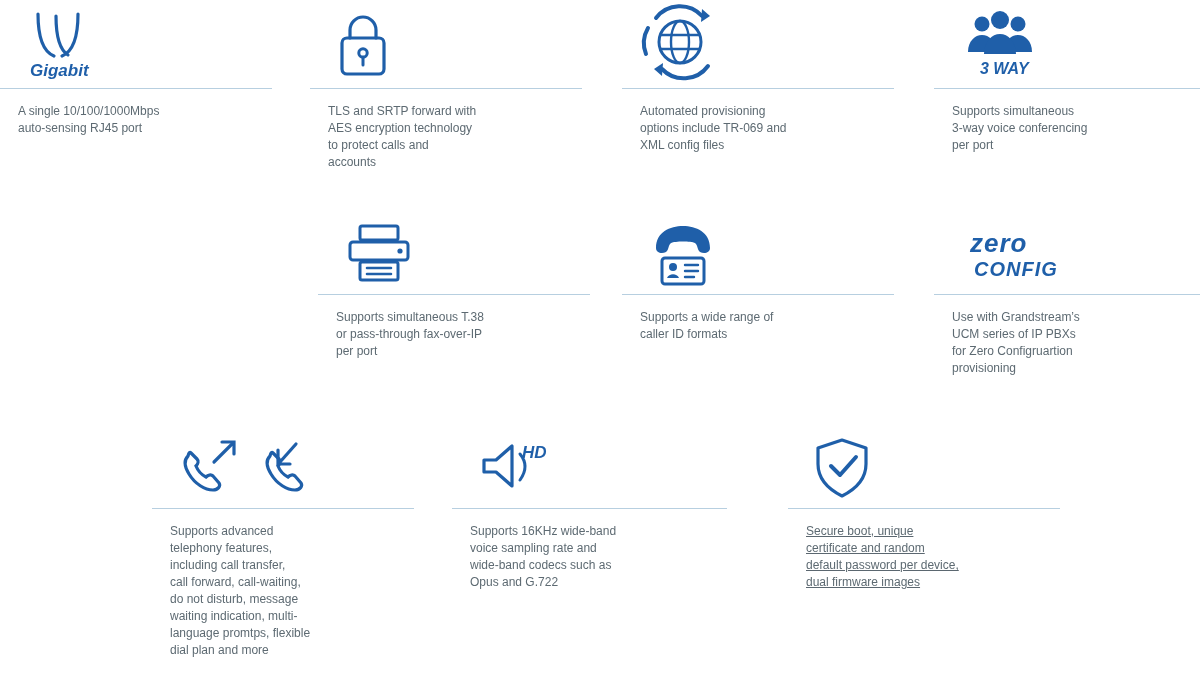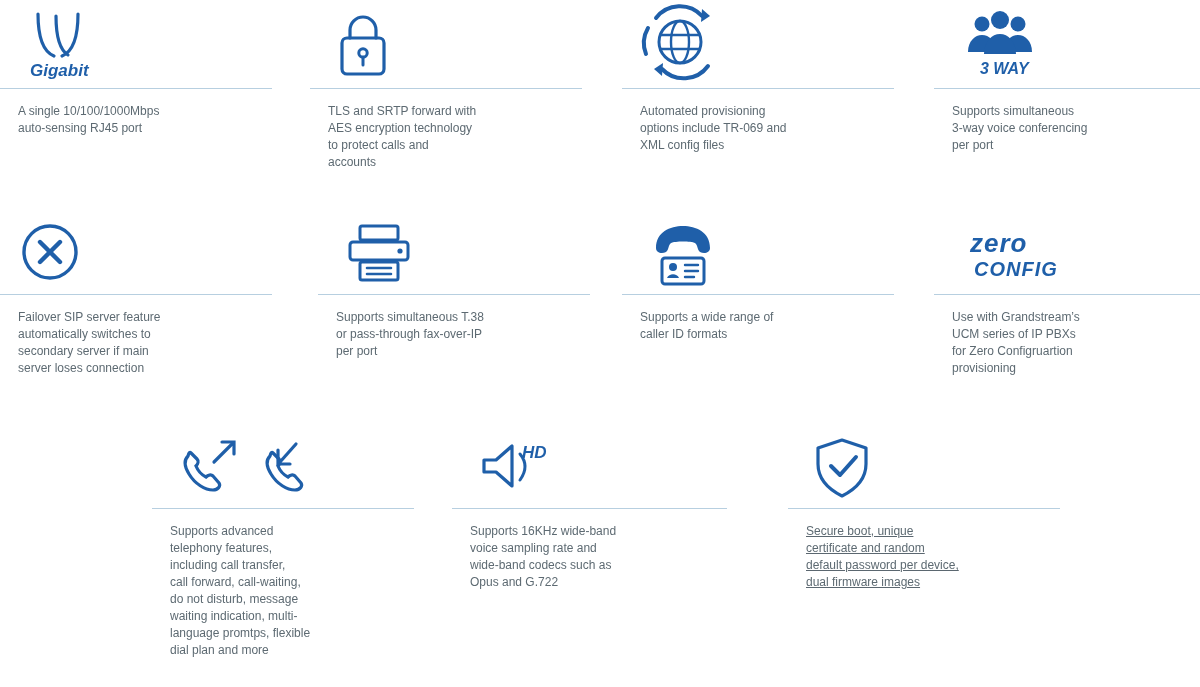--- a/index.html
+++ b/index.html
@@ -118,33 +118,20 @@
         <path d="M32 46 c0 -13 8 -20 16 -20 s16 7 16 20 z" fill="#1f5fa9"></path>
         <text class="wordmark" x="28" y="66" font-size="16">3 WAY</text>
       </svg>
     </div>
     <div class="rule"></div>
     <div class="desc">Supports simultaneous
 3-way voice conferencing
 per port</div>
   </div>
 
-  <div class="feature" style="left:0px; top:214px; width:272px;">
-    <div class="icon-box" style="height:72px;">
-      <svg width="70" height="66" viewBox="0 0 70 66">
-        <circle cx="32" cy="32" r="26" fill="none" stroke="#1f5fa9" stroke-width="3.4"></circle>
-        <path d="M22 22 L42 42 M42 22 L22 42" stroke="#1f5fa9" stroke-width="4.4" stroke-linecap="round"></path>
-      </svg>
-    </div>
-    <div class="rule"></div>
-    <div class="desc">Failover SIP server feature
-automatically switches to
-secondary server if main
-server loses connection</div>
-  </div>
 
   <div class="feature" style="left:318px; top:214px; width:272px;">
     <div class="icon-box" style="height:72px;">
       <svg width="86" height="66" viewBox="0 0 86 66">
         <rect x="24" y="6" width="38" height="14" rx="2" fill="none" stroke="#1f5fa9" stroke-width="3"></rect>
         <rect x="14" y="22" width="58" height="18" rx="3" fill="none" stroke="#1f5fa9" stroke-width="3"></rect>
         <circle cx="64" cy="31" r="2.6" fill="#1f5fa9"></circle>
         <rect x="24" y="42" width="38" height="18" rx="2" fill="none" stroke="#1f5fa9" stroke-width="3"></rect>
         <path d="M31 48 H55 M31 54 H55" stroke="#1f5fa9" stroke-width="2.6" stroke-linecap="round"></path>
       </svg>

